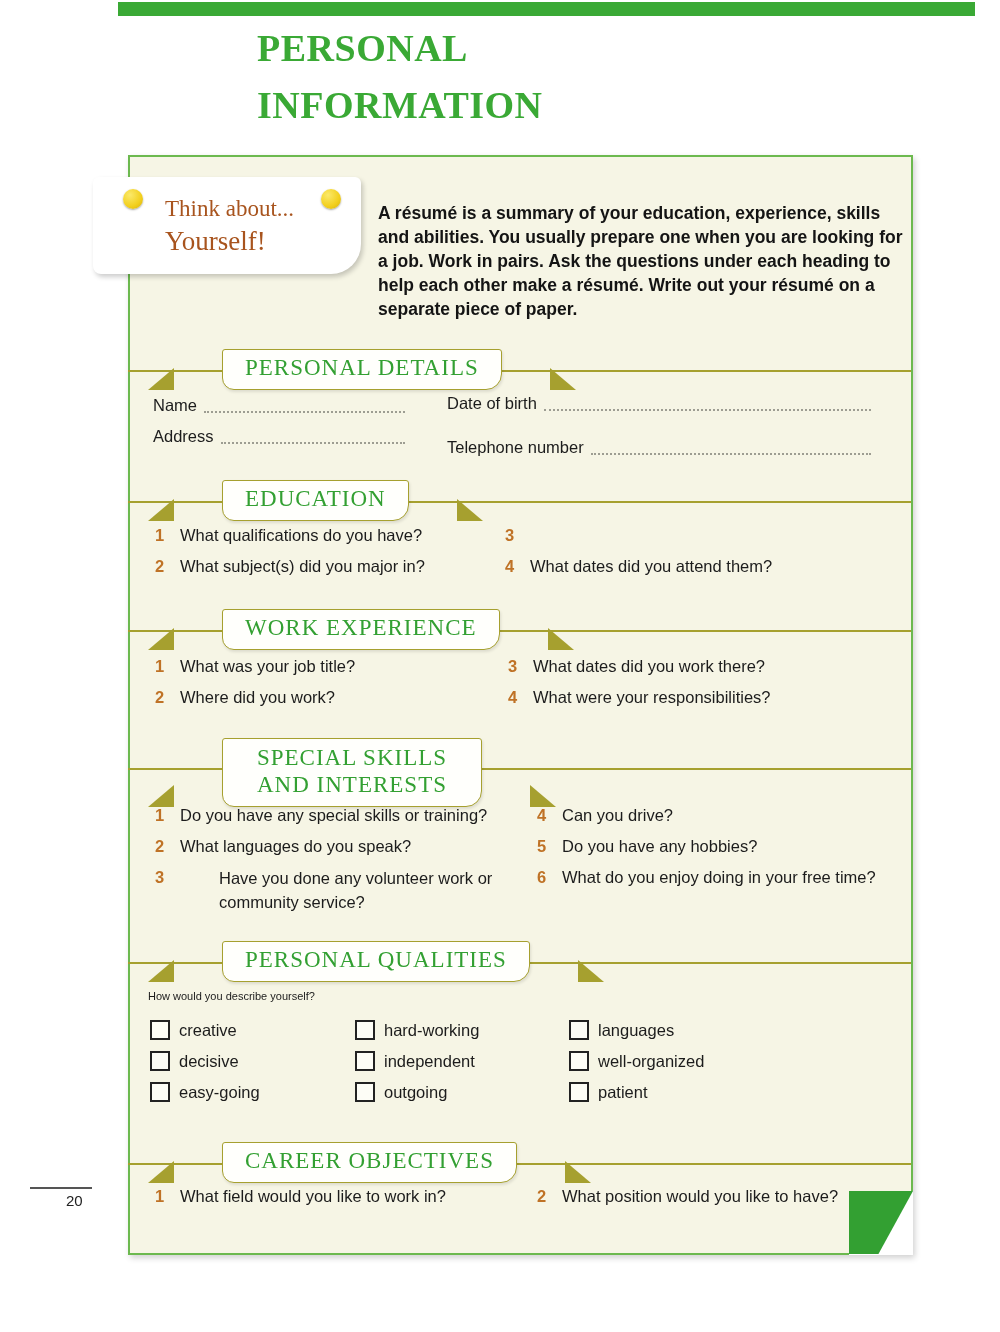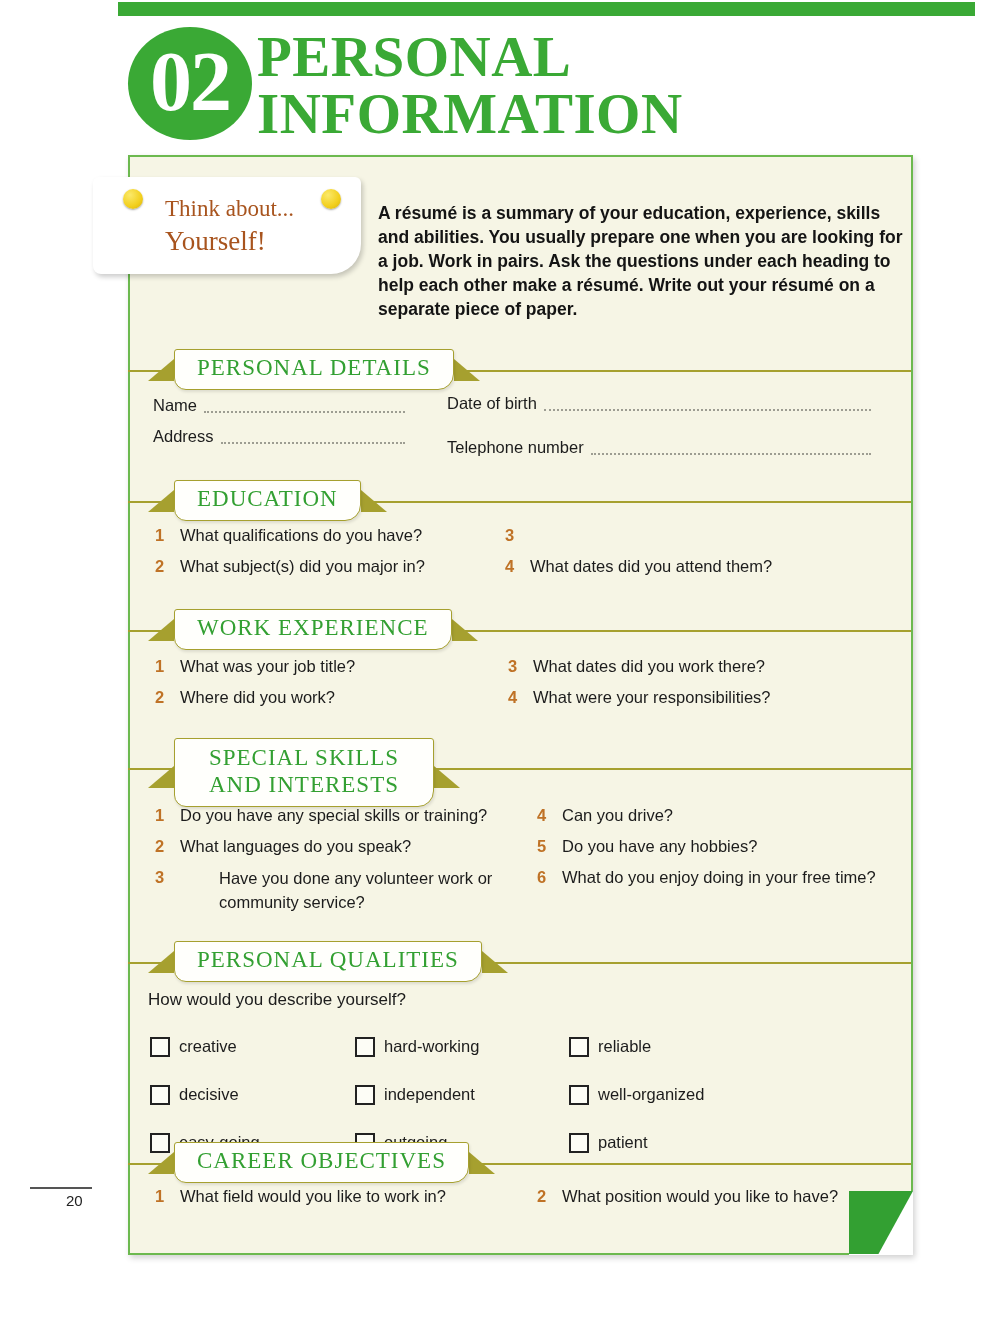--- a/index.html
+++ b/index.html
@@ -5,22 +5,22 @@
   html,body{margin:0;padding:0;background:#ffffff;}
   .page{position:relative;width:1000px;height:1332px;background:#ffffff;overflow:hidden;
         font-family:"Liberation Sans",sans-serif;color:#1c1c1c;}
 
   
   .top-bar{position:absolute;left:118px;top:2px;width:857px;height:14px;background:#3aa935;}
   .unit-badge{position:absolute;left:128px;top:27px;width:124px;height:113px;border-radius:50%;
               background:#3aa935;display:flex;align-items:center;justify-content:center;}
   .unit-badge span{font-family:"Liberation Serif",serif;font-weight:bold;font-size:84px;
                    color:#ffffff;letter-spacing:-2px;line-height:1;margin-top:-4px;}
-  .unit-title{position:absolute;left:257px;top:28px;margin:0;font-family:"Liberation Serif",serif;
-              font-weight:bold;color:#3aa935;font-size:57px;line-height:57px;letter-spacing:.5px;}
+  .unit-title{position:absolute;left:257px;top:20px;margin:0;font-family:"Liberation Serif",serif;
+              font-weight:bold;color:#3aa935;font-size:38px;line-height:57px;letter-spacing:.5px;}
   .unit-title span{display:block;}
 
   
   .panel{position:absolute;left:128px;top:155px;width:785px;height:1100px;background:#f6f5e5;
          border:2px solid #6cb94f;box-sizing:border-box;box-shadow:2px 3px 6px rgba(0,0,0,.18);}
   .corner{position:absolute;right:-2px;bottom:-2px;width:64px;height:64px;background:#ffffff;}
   .corner .fold{position:absolute;left:0;top:0;width:64px;height:63px;background:#33a032;
                 clip-path:polygon(0 0,100% 0,46% 100%,0 100%);}
 
   
@@ -35,21 +35,21 @@
   .think-text .l1{font-size:23px;line-height:28px;}
   .think-text .l2{font-size:27px;line-height:36px;}
 
   
   .intro{position:absolute;left:378px;top:183px;width:530px;font-size:17.5px;font-weight:bold;
          line-height:24.2px;color:#141414;}
 
   
   .banner{position:absolute;left:148px;height:40px;}
   .banner .line{position:absolute;left:-20px;top:21px;width:783px;height:2px;background:#a6a02f;}
-  .banner .row{position:relative;display:flex;align-items:center;}
+  .banner .row{position:relative;display:flex;align-items:flex-end;gap:48px;}
   .tri{width:0;height:0;border-bottom:22px solid #a6a02f;margin-top:1px;}
   .tri.left{border-left:26px solid transparent;}
   .tri.right{border-right:26px solid transparent;}
   .banner-label{background:#fffffc;border:1.5px solid #a6a02f;border-radius:3px 3px 16px 12px;
                 padding:5px 22px 8px;font-family:"Liberation Serif",serif;font-size:23px;
                 letter-spacing:1px;color:#33a032;white-space:nowrap;position:relative;z-index:2;
                 box-shadow:1px 2px 3px rgba(0,0,0,.10);}
   .banner.tall .line{top:30px;}
   .banner.tall .tri{margin-top:8px;}
   .banner.tall .banner-label{text-align:center;line-height:27px;white-space:normal;width:214px;}
@@ -60,39 +60,36 @@
   .field .dots{flex:1;border-bottom:2px dotted #9d9d92;height:14px;margin-bottom:2px;}
 
   
   .qgrid{position:absolute;display:grid;row-gap:9px;}
   .q{display:flex;align-items:flex-start;font-size:16.5px;line-height:22px;}
   .q .num{font-weight:bold;color:#bf7226;width:15px;margin-right:10px;flex:none;}
   .q .txt{color:#1c1c1c;}
   .q .txt.loose{line-height:24px;max-width:300px;margin-left:39px;}
 
   
-  .pq-question{position:absolute;left:148px;top:990px;font-size:17px;}
+  .pq-question{position:absolute;left:148px;top:990px;font-size:11px;}
   .cb-grid{position:absolute;left:150px;top:1020px;width:710px;display:grid;
            grid-template-columns:205px 214px auto;row-gap:11px;}
-  .opt{display:flex;align-items:flex-start;font-size:16.5px;margin-top:17px;}
+  .opt{display:flex;align-items:center;font-size:16.5px;}
   .cb{width:16px;height:16px;border:2px solid #222222;background:#fdfdf6;margin-right:9px;flex:none;}
 
   
   .pn-rule{position:absolute;left:30px;top:1187px;width:62px;height:2px;background:#555555;}
   .pn{position:absolute;left:66px;top:1192px;font-size:15px;color:#222222;}
 </style>
 </head>
 <body>
 
 <div class="page">
 
   <div class="top-bar"></div>
-  <div class="unit-badge">
-    <span>02</span>
-  </div>
   <h1 class="unit-title">
     <span>PERSONAL</span>
     <span>INFORMATION</span>
   </h1>
 
   <div class="panel">
     <div class="corner">
       <div class="fold"></div>
     </div>
   </div>
@@ -234,21 +231,21 @@
     <div class="opt">
         <span class="cb"></span>
         <span>creative</span>
       </div>
     <div class="opt">
         <span class="cb"></span>
         <span>hard-working</span>
       </div>
     <div class="opt">
         <span class="cb"></span>
-        <span>reliable</span>
+        <span>languages</span>
       </div>
     <div class="opt">
         <span class="cb"></span>
         <span>decisive</span>
       </div>
     <div class="opt">
         <span class="cb"></span>
         <span>independent</span>
       </div>
     <div class="opt">

